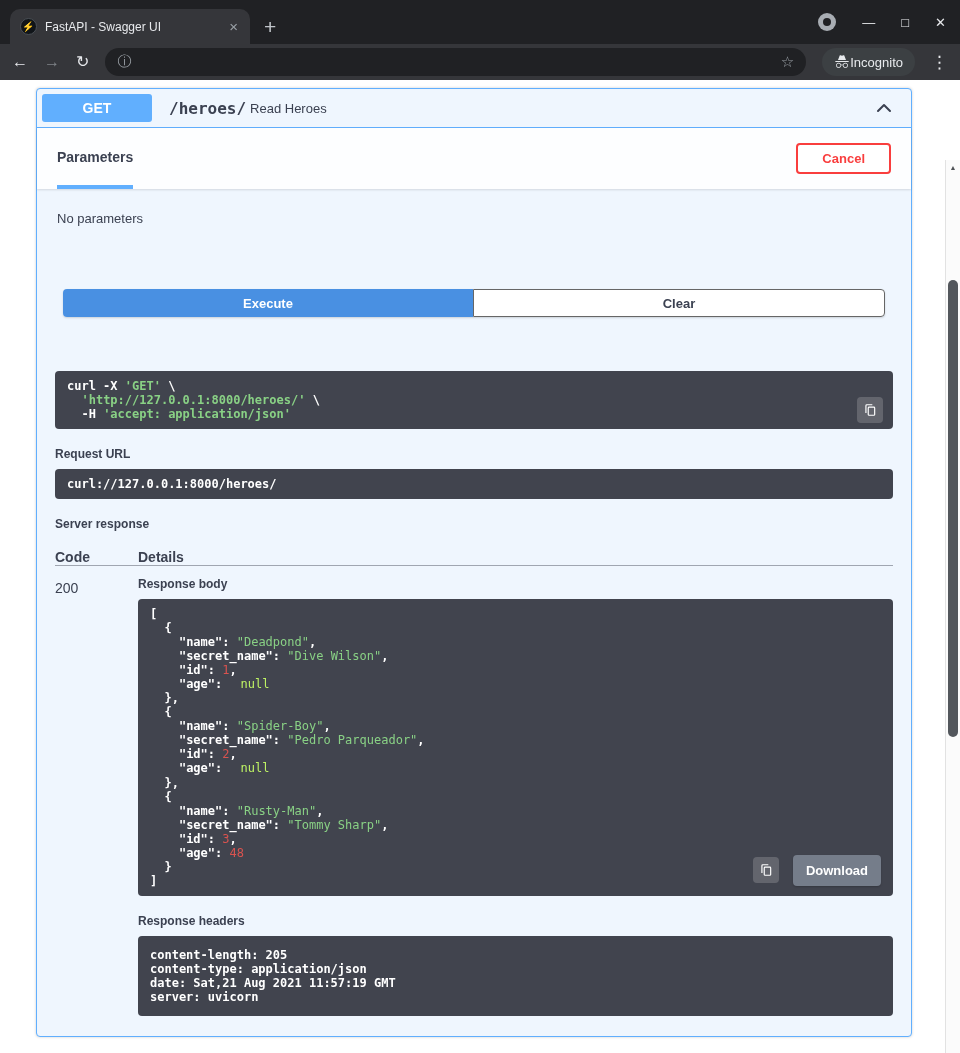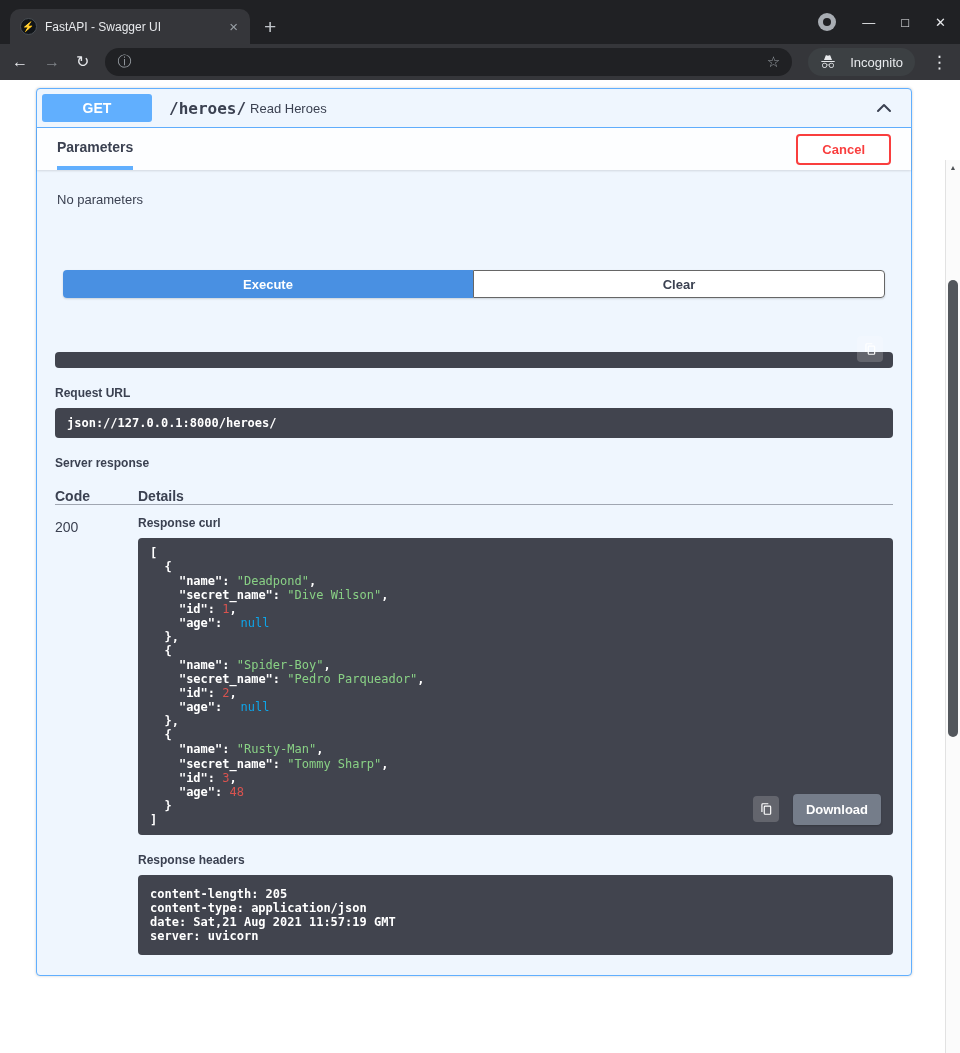--- a/index.html
+++ b/index.html
@@ -27,38 +27,38 @@
   .nav-ic { color:#e8eaed; font-size:16px; line-height:1; }
   .nav-ic.dim { color:#80858a; }
   .omnibox { flex:1; height:28px; background:#202124; border-radius:14px; display:flex;
              align-items:center; padding:0 12px; gap:9px; font-size:13px; min-width:0; }
   .info-ic { color:#9aa0a6; font-size:14px; }
   .url { white-space:nowrap; overflow:hidden; }
   .url-host { color:#e8eaed; }
   .url-path { color:#9aa0a6; }
   .star-ic { margin-left:auto; color:#9aa0a6; font-size:15px; }
   .incog { height:28px; background:#3c4043; border-radius:14px; display:flex; align-items:center;
-           gap:14px; padding:0 12px; color:#e8eaed; font-size:13px; }
+           gap:0; padding:0 12px; color:#e8eaed; font-size:13px; }
   .menu-ic { color:#e8eaed; font-size:17px; }
 
   
   .page { position:relative; height:973px; background:#fff; overflow:hidden; }
   .opblock { margin:8px 48px 0 36px; border:1px solid #61affe; border-radius:4px;
              background:#eff6fe; box-shadow:0 0 3px rgba(0,0,0,.19); }
   .opblock-header { display:flex; align-items:center; padding:5px; gap:4px;
                     border-bottom:1px solid #61affe; cursor:pointer; }
   .method-badge { background:#61affe; color:#fff; font-weight:bold; font-size:14px;
                   border-radius:3px; padding:6px 0; width:110px; text-align:center; }
   .op-path { font-family:"DejaVu Sans Mono", monospace; font-weight:bold; font-size:16px;
              color:#3b4151; margin-left:13px; }
   .op-summary { font-size:13px; color:#3b4151; }
   .chevron { margin-left:auto; margin-right:12px; display:flex; }
 
   .section-header { display:flex; justify-content:space-between; align-items:center;
-                    padding:0 20px; height:42px; background:rgba(255,255,255,.88);
+                    padding:0 20px; height:61px; background:rgba(255,255,255,.88);
                     box-shadow:0 1px 2px rgba(0,0,0,.12); }
   .tab-title-wrap { align-self:stretch; display:flex; align-items:center;
                     border-bottom:4px solid #61affe; }
   .sw-h4 { font-size:14px; font-weight:bold; color:#3b4151; }
   .cancel-btn { background:#fff; border:2px solid #f93e3e; color:#f93e3e; font-weight:bold;
                 font-size:13px; border-radius:4px; padding:6px 24px; cursor:pointer;
                 font-family:inherit; }
 
   .params-body { padding:22px 20px 63px; }
   .no-params { font-size:13px; color:#3b4151; }
@@ -81,21 +81,21 @@
   .codeblock { background:#41444e; border-radius:4px; padding:8px 12px; position:relative; }
   .codeblock pre { font-family:"DejaVu Sans Mono", monospace; font-size:12px; line-height:1.17;
                    color:#fff; white-space:pre; overflow:hidden; }
   .curl-pre, .url-pre, .headers-pre { font-weight:bold; }
   .headers-block { padding:12px; }
   .tk-plain { color:#fff; }
   .tk-str  { color:#89d185; }
   .tk-key  { color:#fff; font-weight:bold; }
   .tk-punct{ color:#fff; font-weight:bold; }
   .tk-num  { color:#d9534f; }
-  .tk-null { color:#0ea5e9;padding-left:11px; }
+  .tk-null { color:#bef264;padding-left:11px; }
 
   .copy-btn { width:26px; height:26px; border:none; border-radius:4px; background:rgba(255,255,255,.18);
               display:flex; align-items:center; justify-content:center; cursor:pointer; }
   .curl-copy { position:absolute; right:10px; bottom:6px; }
 
   .resp-table { width:100%; border-collapse:collapse; margin-top:14px; }
   .resp-table th { text-align:left; color:#3b4151; padding:4px 0 0;
                    border-bottom:1px solid rgba(59,65,81,.25); }
   .th-code { width:83px; font-size:14px; }
   .th-details { font-size:14px; }
@@ -180,47 +180,50 @@
 
     <div class="execute-wrap">
       <button class="execute-btn">Execute</button>
       <button class="clear-btn">Clear</button>
     </div>
 
 
     <div class="responses-inner">
 
       <div class="codeblock">
+        <pre class="curl-pre"><span class="tk-plain">curl -X </span><span class="tk-str">'GET'</span><span class="tk-plain"> \</span>
+<span class="tk-plain">  </span><span class="tk-str">'http://127.0.0.1:8000/heroes/'</span><span class="tk-plain"> \</span>
+<span class="tk-plain">  -H </span><span class="tk-str">'accept: application/json'</span></pre>
         <button class="copy-btn curl-copy">
           <svg width="14" height="14" viewBox="0 0 24 24" fill="none" stroke="#fff" stroke-width="2">
             <rect x="9" y="7" width="11" height="14" rx="1.5"></rect>
             <path d="M5 17V4.5A1.5 1.5 0 0 1 6.5 3H16"></path>
           </svg>
         </button>
       </div>
 
       <div class="sw-h5 mt">Request URL</div>
       <div class="codeblock">
-        <pre class="url-pre">json://127.0.0.1:8000/heroes/</pre>
+        <pre class="url-pre">curl://127.0.0.1:8000/heroes/</pre>
       </div>
 
       <div class="sw-h5 mt">Server response</div>
 
       <table class="resp-table">
         <thead>
           <tr>
             <th class="th-code">Code</th>
             <th class="th-details">Details</th>
           </tr>
         </thead>
         <tbody>
           <tr>
             <td class="code-cell">200</td>
             <td class="details-cell">
-              <div class="sw-h5">Response curl</div>
+              <div class="sw-h5">Response body</div>
               <div class="codeblock body-block">
                 <pre><span class="tk-punct">[</span>
   <span class="tk-punct">{</span>
     <span class="tk-key">"name"</span><span class="tk-punct">: </span><span class="tk-str">"Deadpond"</span><span class="tk-punct">,</span>
     <span class="tk-key">"secret_name"</span><span class="tk-punct">: </span><span class="tk-str">"Dive Wilson"</span><span class="tk-punct">,</span>
     <span class="tk-key">"id"</span><span class="tk-punct">: </span><span class="tk-num">1</span><span class="tk-punct">,</span>
     <span class="tk-key">"age"</span><span class="tk-punct">: </span><span class="tk-null">null</span>
   <span class="tk-punct">}</span><span class="tk-punct">,</span>
   <span class="tk-punct">{</span>
     <span class="tk-key">"name"</span><span class="tk-punct">: </span><span class="tk-str">"Spider-Boy"</span><span class="tk-punct">,</span>

